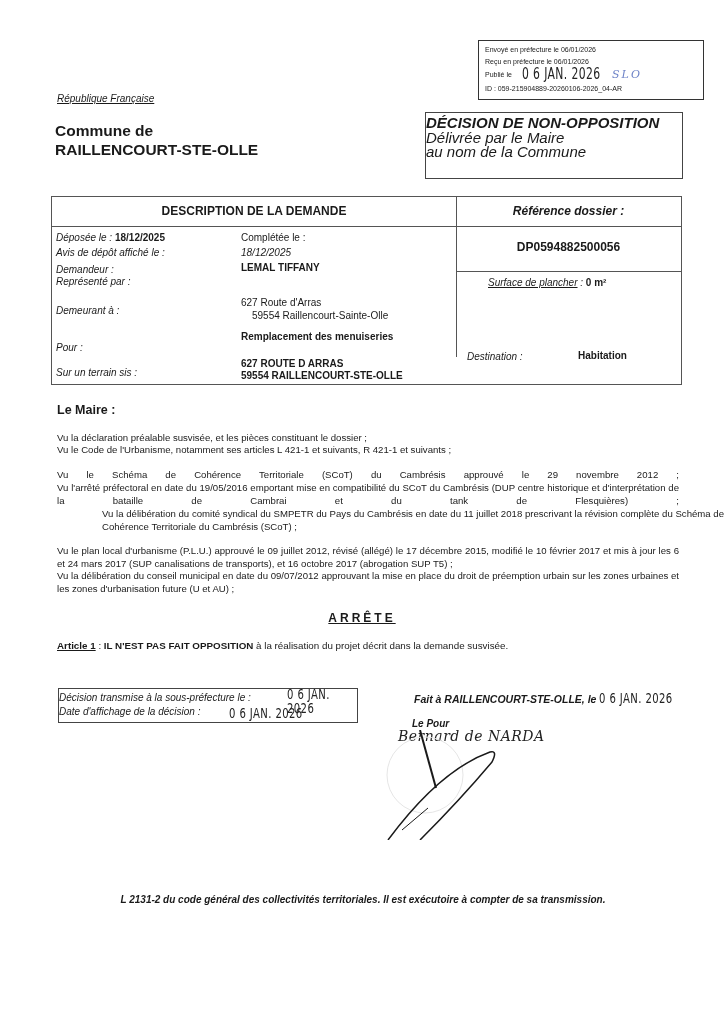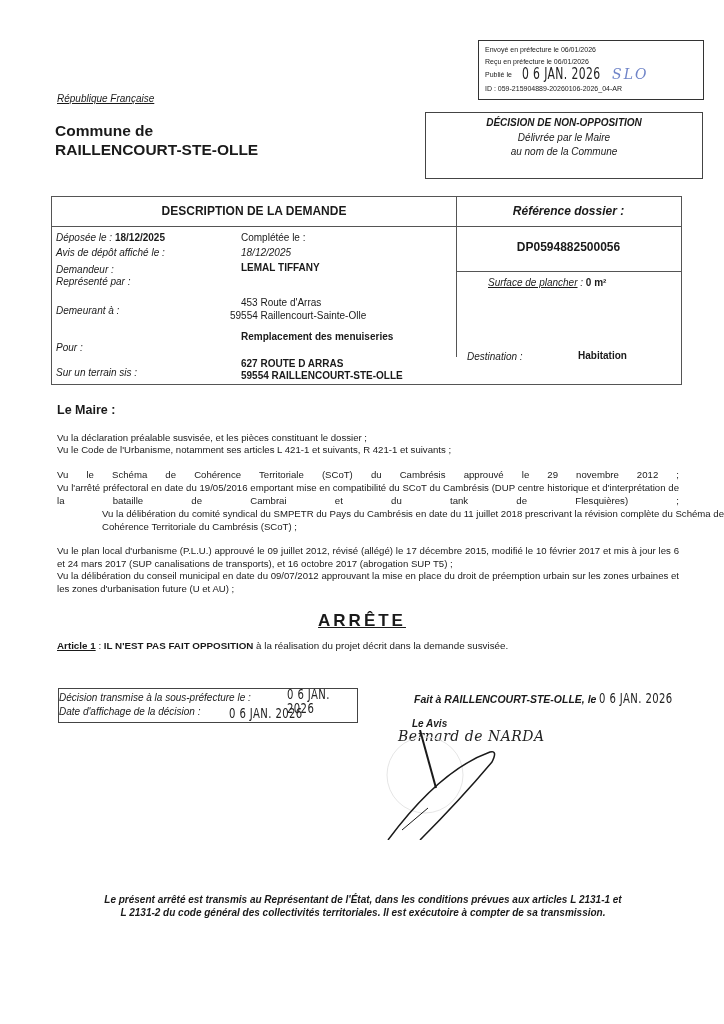--- a/index.html
+++ b/index.html
@@ -18,30 +18,30 @@
   #stamp .pub-row { display: flex; align-items: center; height: 16px; }
   #stamp .pub-label { font-size: 7px; margin-right: 10px; }
   .stampdate {
     font-family: "DejaVu Sans Condensed", "DejaVu Sans", sans-serif;
     font-weight: normal; letter-spacing: 0.5px; transform: scaleX(0.8); transform-origin: left center;
     display: inline-block; color: #222;
   }
   #stamp .stampdate { font-size: 15px; }
   #stamp .handwrite {
     color: #6f84c8; font-family: "DejaVu Serif", serif; font-style: italic;
-    font-size: 14px; margin-left: -8px; letter-spacing: 2px;
+    font-size: 11px; margin-left: -8px; letter-spacing: 2px;
   }
 
   #republique { left: 57px; top: 93px; font-size: 10px; font-style: italic; text-decoration: underline; }
   #commune { left: 55px; top: 121px; font-size: 15.5px; font-weight: bold; line-height: 19px; }
 
   #decision-box {
-    left: 425px; top: 112px; width: 278px; height: 67px;
-    border: 1px solid #444; box-sizing: border-box; text-align: center;
-    font-size: 10px; line-height: 14.5px; padding-top: 3px;
+    left: 425px; top: 112px; width: 258px; height: 67px;
+    border: 1px solid #444; box-sizing: border-box; text-align: left;
+    font-size: 15px; line-height: 14.5px; padding-top: 3px;
   }
   #decision-box .b { font-weight: bold; font-style: italic; }
   #decision-box .i { font-style: italic; }
 
   
   #demande-table {
     left: 51px; top: 196px; width: 631px; height: 189px;
     border: 1px solid #555; box-sizing: border-box;
   }
   .vline { position: absolute; background: #555; width: 1px; }
@@ -50,21 +50,21 @@
   .it { font-style: italic; }
   .bd { font-weight: bold; }
   .hdr { font-size: 12px; font-weight: bold; }
 
   
   #maire-heading { left: 57px; top: 403px; font-size: 12.5px; font-weight: bold; }
   .para { position: absolute; left: 57px; width: 622px; font-size: 9.6px; line-height: 12.6px; }
   .just { text-align: justify; text-align-last: left; }
   .just-full { text-align: justify; text-align-last: justify; }
 
-  #arrete-title { left: 0; width: 724px; top: 611px; text-align: center; font-size: 17px; font-weight: bold; }
+  #arrete-title { left: 0; width: 724px; top: 611px; text-align: center; font-size: 12px; font-weight: bold; }
   #arrete-title span { text-decoration: underline; letter-spacing: 3px; }
   #article1 { left: 57px; top: 640px; font-size: 9.8px; }
   #article1 .lbl { font-weight: bold; text-decoration: underline; }
 
   #transmission-box {
     left: 58px; top: 688px; width: 300px; height: 35px;
     border: 1px solid #444; box-sizing: border-box; font-size: 10px; font-style: italic; line-height: 14px;
     padding: 2px 0;
   }
   #transmission-box .stampdate { font-size: 14px; font-style: normal; }
@@ -121,22 +121,22 @@
     <span class="it">Déposée le : </span><span class="bd">18/12/2025</span>
   </div>
   <div class="cell-text" style="left:189px; top:35px;">Complétée le :</div>
   <div class="cell-text it" style="left:4px; top:50px;">Avis de dépôt affiché le :</div>
   <div class="cell-text it" style="left:189px; top:50px;">18/12/2025</div>
   <div class="cell-text it" style="left:4px; top:67px;">Demandeur :</div>
   <div class="cell-text bd" style="left:189px; top:65px;">LEMAL TIFFANY</div>
   <div class="cell-text it" style="left:4px; top:79px;">Représenté par :</div>
 
   <div class="cell-text it" style="left:4px; top:108px;">Demeurant à :</div>
-  <div class="cell-text" style="left:189px; top:100px;">453  Route d'Arras</div>
-  <div class="cell-text" style="left:178px; top:113px;">59554 Raillencourt-Sainte-Olle</div>
+  <div class="cell-text" style="left:189px; top:100px;">627  Route d'Arras</div>
+  <div class="cell-text" style="left:200px; top:113px;">59554 Raillencourt-Sainte-Olle</div>
 
   <div class="cell-text it" style="left:4px; top:145px;">Pour :</div>
   <div class="cell-text bd" style="left:189px; top:134px;">Remplacement des menuiseries</div>
 
   <div class="cell-text it" style="left:4px; top:170px;">Sur un terrain sis :</div>
   <div class="cell-text bd" style="left:189px; top:161px;">627 ROUTE D ARRAS</div>
   <div class="cell-text bd" style="left:189px; top:173px;">59554 RAILLENCOURT-STE-OLLE</div>
 
   <div class="cell-text bd" style="left:404px; width:225px; top:44px; text-align:center; font-size:12px;">DP0594882500056</div>
   <div class="cell-text" style="left:436px; top:80px;">
@@ -170,25 +170,24 @@
   <div>
     <span>Date d'affichage de la décision : </span>
     <span class="stampdate" style="position:absolute; left:170px; top:17px;">0 6 JAN. 2026</span>
   </div>
 </div>
 
 <div id="fait" class="abs">
   <span>Fait à RAILLENCOURT-STE-OLLE, le</span>
   <span class="stampdate">0 6 JAN. 2026</span>
 </div>
-<div id="le-maire-sign" class="abs">Le Avis</div>
+<div id="le-maire-sign" class="abs">Le Pour</div>
 <div id="signature-name" class="abs">Bernard de NARDA</div>
 <svg id="signature-svg" class="abs" width="140" height="110" viewBox="0 0 140 110">
   <circle cx="45" cy="45" r="38" fill="none" stroke="#e6e6e6" stroke-width="1"></circle>
   <path d="M40 0 L56 58" stroke="#1a1a1a" stroke-width="2" fill="none"></path>
   <path d="M8 110 Q60 40 110 22 Q118 20 112 32 Q80 70 40 110" stroke="#1a1a1a" stroke-width="1.5" fill="none"></path>
   <path d="M22 100 L48 78" stroke="#1a1a1a" stroke-width="1" fill="none"></path>
 </svg>
 
 <div id="footer-note" class="abs">
-  <div>Le présent arrêté est transmis au Représentant de l'État, dans les conditions prévues aux articles L 2131-1 et</div>
   <div>L 2131-2 du code général des collectivités territoriales. Il est exécutoire à compter de sa transmission.</div>
 </div>
 
 </body></html>

